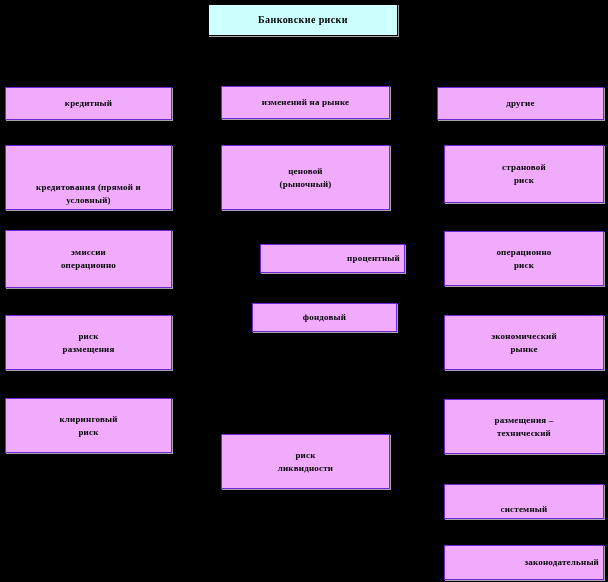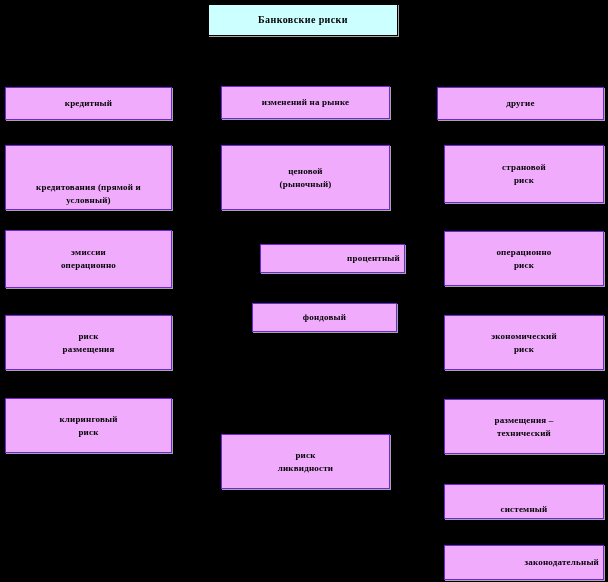--- a/index.html
+++ b/index.html
@@ -92,21 +92,21 @@
     <div class="node" style="left: 444px; top: 145px; width: 160px; height: 58px;">
       <span class="txt">страновой
 риск</span>
     </div>
     <div class="node" style="left: 444px; top: 231px; width: 160px; height: 55px;">
       <span class="txt">операционно
 риск</span>
     </div>
     <div class="node" style="left: 444px; top: 315px; width: 160px; height: 55px;">
       <span class="txt">экономический
-риск</span>
+рынке</span>
     </div>
     <div class="node" style="left: 444px; top: 399px; width: 160px; height: 55px;">
       <span class="txt">размещения –
 технический</span>
     </div>
     <div class="node" style="left: 444px; top: 484px; width: 160px; height: 35px; align-items: flex-end;">
       <span class="txt">системный</span>
     </div>
     <div class="node" style="left: 444px; top: 545px; width: 160px; height: 35px; justify-content: flex-end;">
       <span class="txt">законодательный</span>

